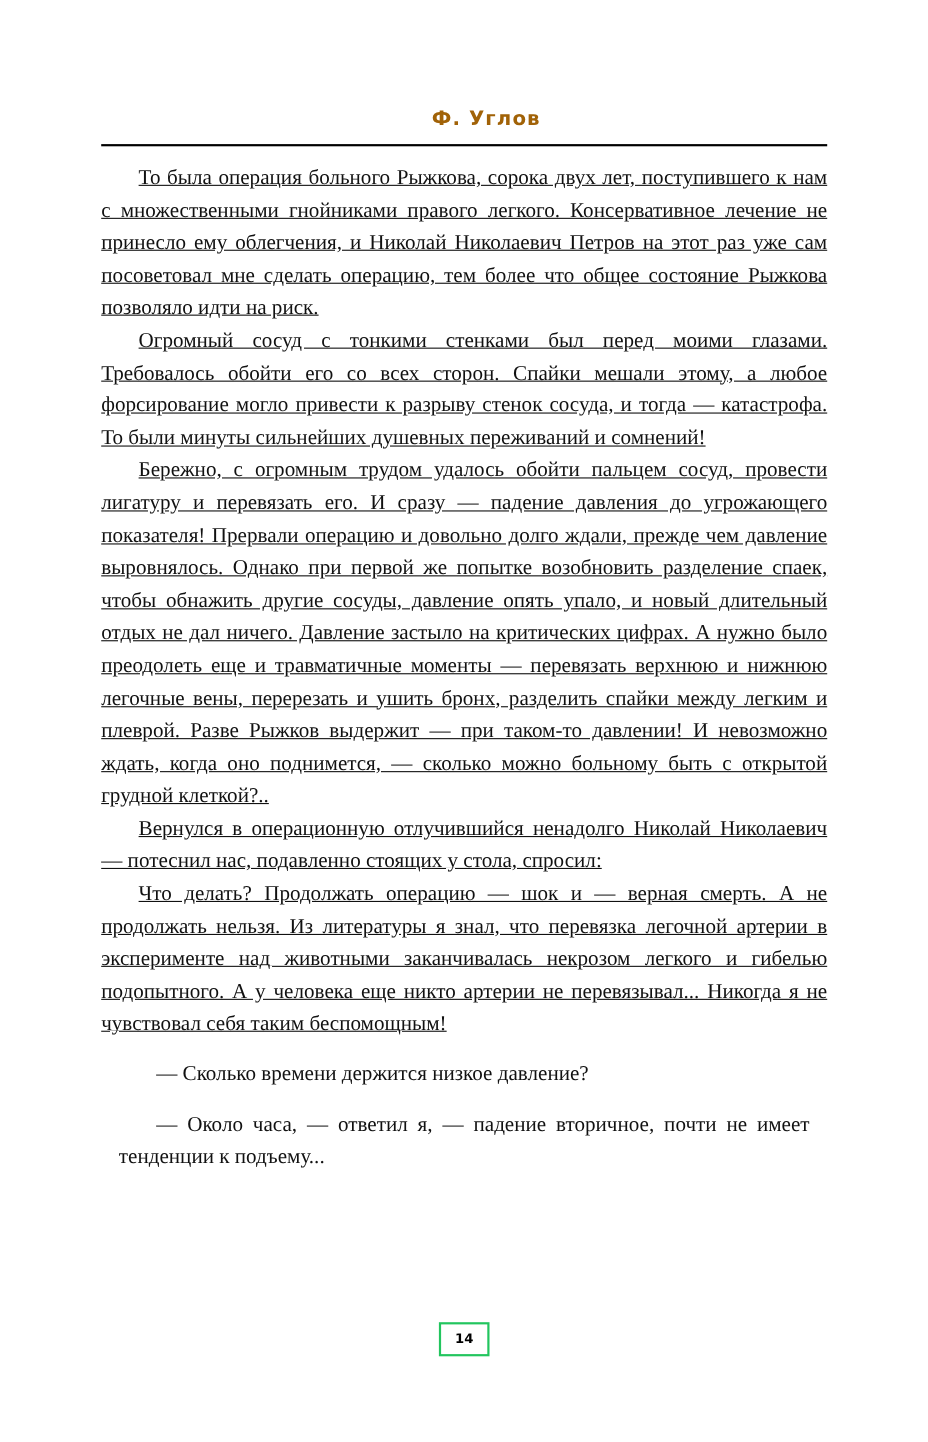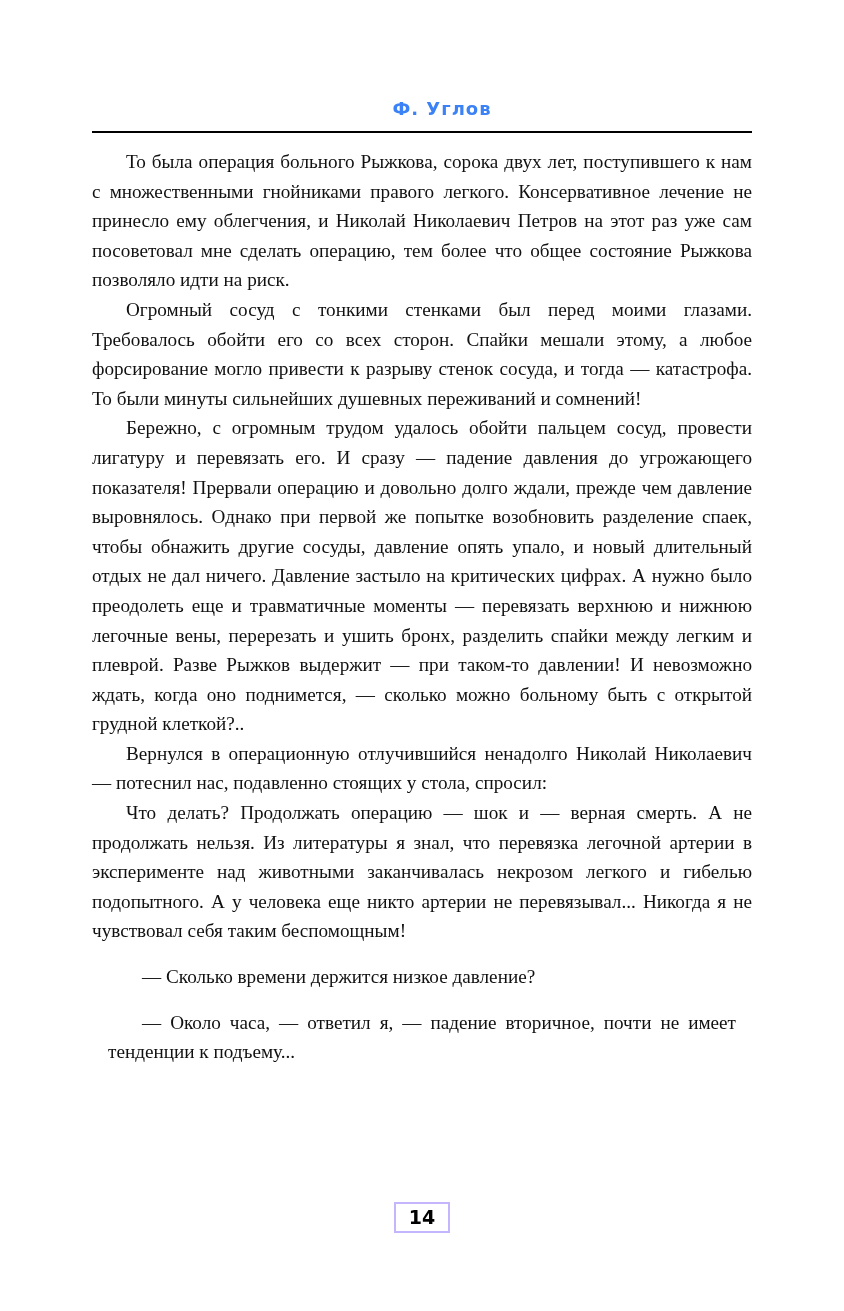--- a/index.html
+++ b/index.html
@@ -22,63 +22,64 @@
     padding: 0;
     position: relative;
   }
   .header {
     text-align: center;
     font-family: "DejaVu Sans", "Liberation Sans", sans-serif;
     font-weight: bold;
     font-size: 18px;
     letter-spacing: 1px;
     padding-top: 98px;
-    color: #3b82f6;
+    color: #a16207;
     margin-left: 40px;
   }
   .rule {
     width: 660px;
     margin: 12px auto 0 auto;
     border: 0;
     border-top: 2.5px solid #000;
   }
   .content {
     width: 660px;
     margin: 0 auto;
     padding-top: 14px;
   }
   p.para {
     margin: 0;
     text-indent: 34px;
     text-align: justify;
     font-size: 19.2px;
     line-height: 29.6px;
     hyphens: manual;
+    text-decoration: underline;
   }
   p.dialog {
     margin: 16px;
     text-indent: 34px;
     text-align: justify;
     font-size: 19.2px;
     line-height: 29.6px;
   }
   .pagenum {
     position: absolute;
     left: 0;
     right: 0;
     bottom: 78px;
     text-align: center;
   }
   .pagenum span {
     display: inline-block;
-    border: 2px solid #c4b5fd;
+    border: 2px solid #22c55e;
     padding: 3px 13px 4px 13px;
     font-family: "DejaVu Sans", "Liberation Sans", sans-serif;
     font-weight: bold;
-    font-size: 19px;
+    font-size: 12px;
     line-height: 20px;
     color: #000;
   }
 </style>
 </head>
 <body>
 
 <div class="page">
 
   <div class="header">Ф. Углов</div>

